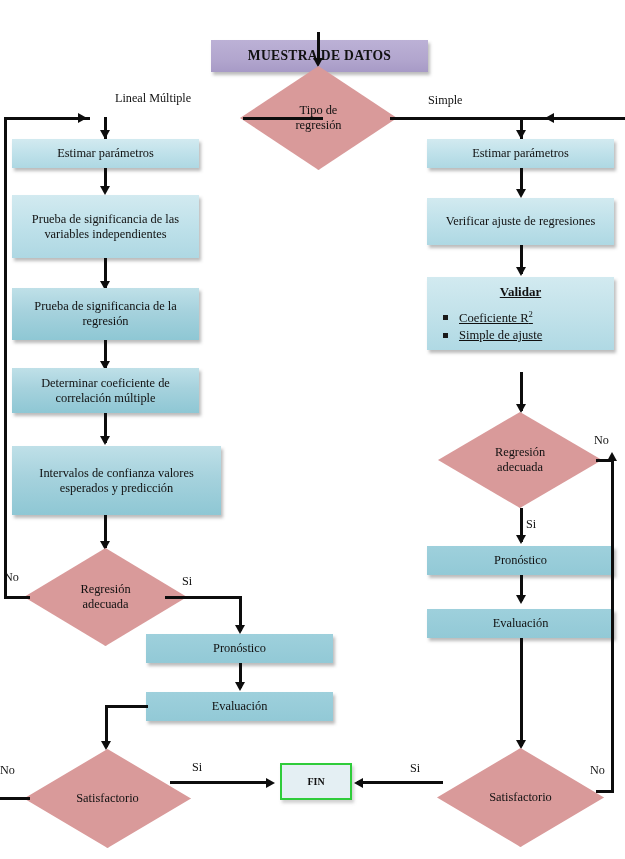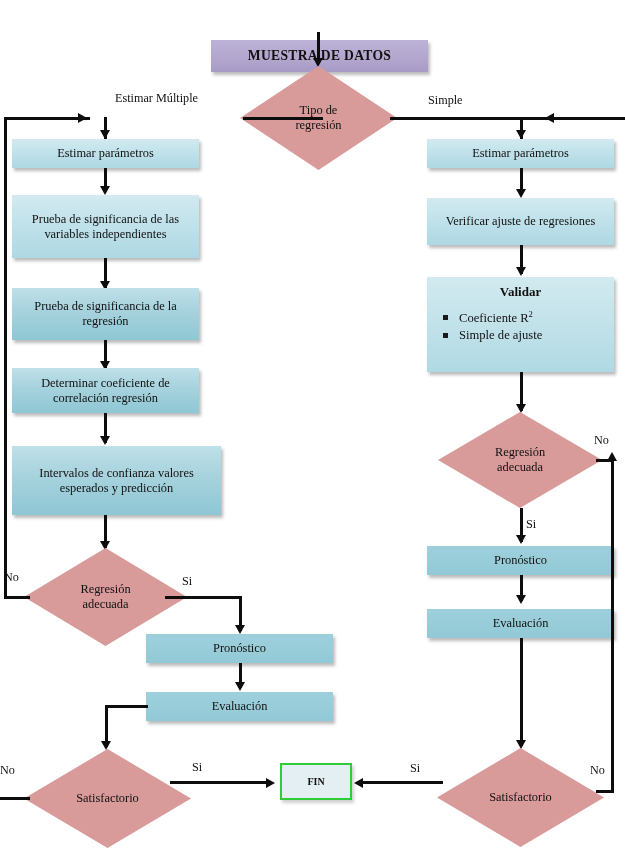--- a/index.html
+++ b/index.html
@@ -98,21 +98,21 @@
   <div class="diamond" style="left:240px;top:66px;width:157px;height:104px;">
     <div class="shape"></div>
     <div class="dlabel">
       <span>Tipo de<br>regresión</span>
     </div>
   </div>
 
   <div class="ln hln" style="left:243px;top:117px;width:80px;"></div>
   <div class="ln vln" style="left:104px;top:117px;height:22px;"></div>
   <div class="arw down" style="left:100px;top:130px;"></div>
-  <div class="elabel" style="left:115px;top:91px;">Estimar Múltiple</div>
+  <div class="elabel" style="left:115px;top:91px;">Lineal Múltiple</div>
 
   <div class="ln hln" style="left:390px;top:117px;width:133px;"></div>
   <div class="ln vln" style="left:520px;top:117px;height:22px;"></div>
   <div class="arw down" style="left:516px;top:130px;"></div>
   <div class="elabel" style="left:428px;top:93px;">Simple</div>
 
   <div class="node proc lite" style="left:12px;top:139px;width:187px;height:29px;">
     <span>Estimar parámetros</span>
   </div>
   <div class="ln vln" style="left:104px;top:168px;height:23px;"></div>
@@ -124,21 +124,21 @@
   <div class="ln vln" style="left:104px;top:258px;height:30px;"></div>
   <div class="arw down" style="left:100px;top:281px;"></div>
 
   <div class="node proc" style="left:12px;top:288px;width:187px;height:52px;">
     <span>Prueba de significancia de la regresión</span>
   </div>
   <div class="ln vln" style="left:104px;top:340px;height:28px;"></div>
   <div class="arw down" style="left:100px;top:361px;"></div>
 
   <div class="node proc" style="left:12px;top:368px;width:187px;height:45px;">
-    <span>Determinar coeficiente de correlación regresión</span>
+    <span>Determinar coeficiente de correlación múltiple</span>
   </div>
   <div class="ln vln" style="left:104px;top:413px;height:30px;"></div>
   <div class="arw down" style="left:100px;top:436px;"></div>
 
   <div class="node proc" style="left:12px;top:446px;width:209px;height:69px;">
     <span>Intervalos de confianza valores esperados y predicción</span>
   </div>
   <div class="ln vln" style="left:104px;top:515px;height:33px;"></div>
   <div class="arw down" style="left:100px;top:541px;"></div>
 
@@ -197,21 +197,21 @@
   </div>
   <div class="ln vln" style="left:520px;top:168px;height:26px;"></div>
   <div class="arw down" style="left:516px;top:189px;"></div>
 
   <div class="node proc lite" style="left:427px;top:198px;width:187px;height:47px;">
     <span>Verificar ajuste de regresiones</span>
   </div>
   <div class="ln vln" style="left:520px;top:245px;height:29px;"></div>
   <div class="arw down" style="left:516px;top:267px;"></div>
 
-  <div class="node validar" style="left:427px;top:277px;width:187px;height:95px;">
+  <div class="node validar" style="left:427px;top:277px;width:187px;height:73px;text-decoration:underline;">
     <div class="vtitle">Validar</div>
     <ul>
       <li><span>Coeficiente R</span><sup>2</sup></li>
       <li><span>Simple de ajuste</span></li>
     </ul>
   </div>
   <div class="ln vln" style="left:520px;top:372px;height:39px;"></div>
   <div class="arw down" style="left:516px;top:404px;"></div>
 
   <div class="diamond" style="left:438px;top:412px;width:164px;height:96px;">

